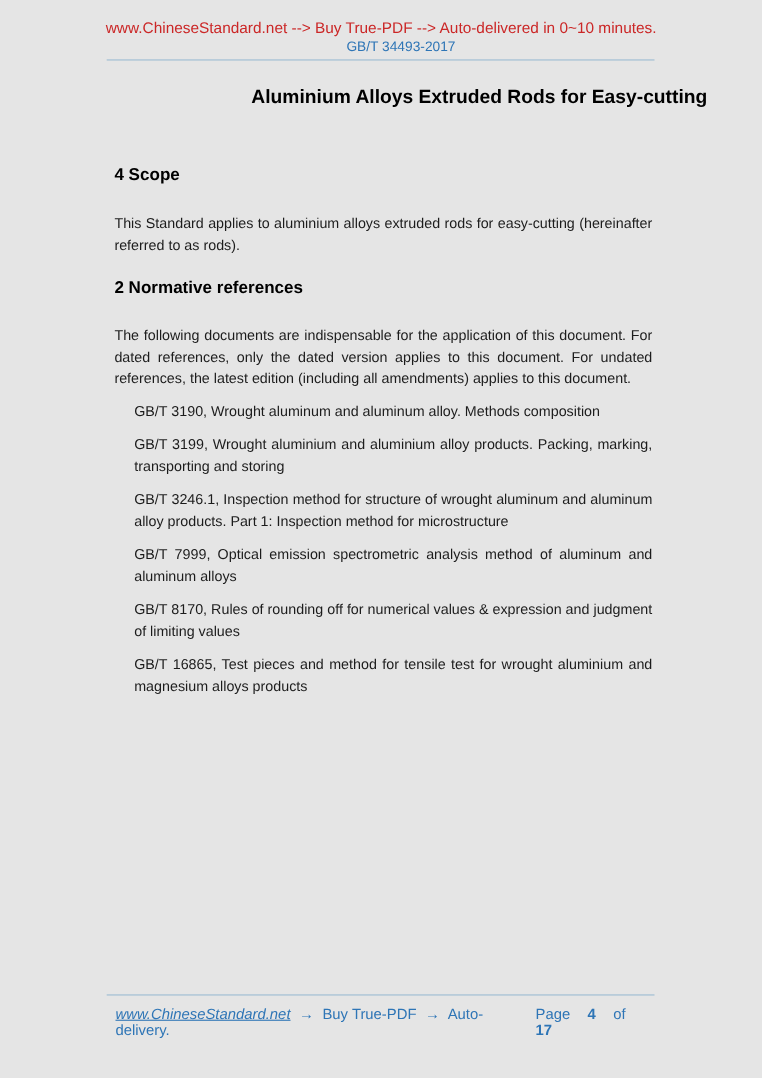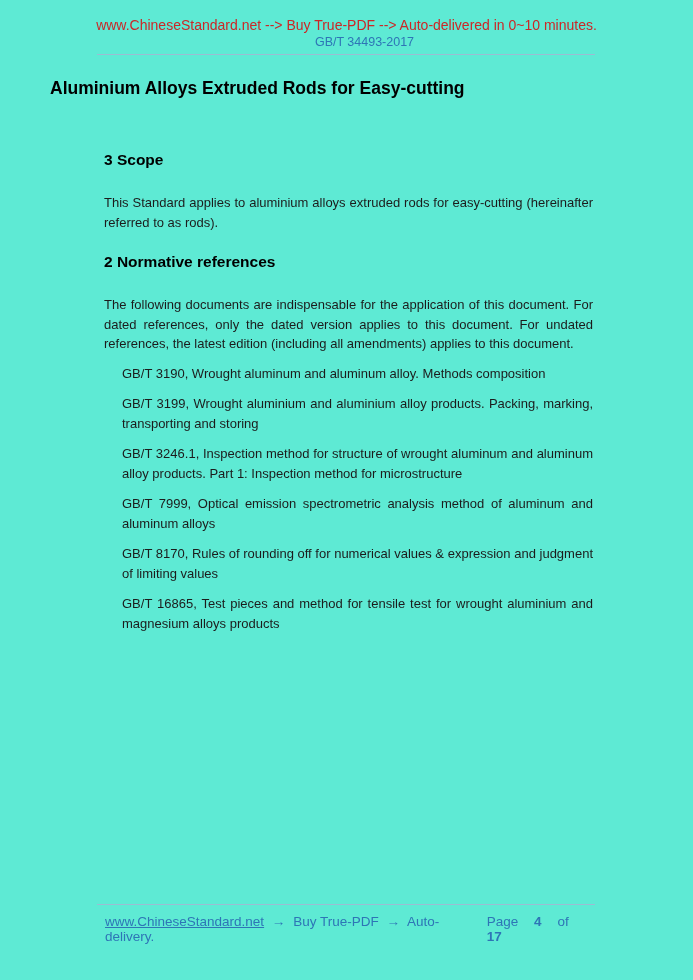--- a/index.html
+++ b/index.html
@@ -4,21 +4,21 @@
 <style>
   html, body {
     margin: 0;
     padding: 0;
     background: #ffffff;
   }
   .page {
     position: relative;
     width: 693px;
     height: 980px;
-    background: #5eead4;
+    background: #e5e5e5;
     font-family: "Liberation Sans", "DejaVu Sans", sans-serif;
     color: #1c1c1c;
     overflow: hidden;
   }
   
   .banner {
     margin-top: 17px;
     text-align: center;
     color: #cb2727;
     font-size: 14px;
@@ -37,21 +37,21 @@
     border-top: 1px solid #9cbcd2;
     height: 0;
     margin: 0;
   }
   .header-rule {
     margin: 5px 98px 0 97px;
   }
   
   .doc-title {
     margin: 23px 50px 0 50px;
-    text-align: left;
+    text-align: right;
     font-size: 17.5px;
     font-weight: bold;
     color: #000000;
     line-height: 21px;
   }
   
   .content {
     margin: 0 100px 0 104px;
   }
   .section-heading {
@@ -86,41 +86,42 @@
     align-items: baseline;
     margin-top: 9px;
     color: #2e75b6;
     font-size: 13.5px;
     padding-left: 8px;
   }
   .footer-link {
     color: #2e75b6;
     text-decoration: underline;
     cursor: pointer;
+    font-style: italic;
   }
   .arrow-glyph {
     margin: 0 4px;
   }
   .page-indicator span { margin-left: 12px; }
   .bold { font-weight: bold; }
 </style>
 </head>
 <body>
 
 <div class="page">
 
   <div class="banner">www.ChineseStandard.net --&gt; Buy True-PDF --&gt; Auto-delivered in 0~10 minutes.</div>
   <div class="std-code">GB/T 34493-2017</div>
   <hr class="rule header-rule">
 
   <h1 class="doc-title">Aluminium Alloys Extruded Rods for Easy-cutting</h1>
 
   <div class="content">
 
-    <h2 class="section-heading heading-scope">3 Scope</h2>
+    <h2 class="section-heading heading-scope">4 Scope</h2>
     <p>This Standard applies to aluminium alloys extruded rods for easy-cutting (hereinafter referred to as rods).</p>
 
     <h2 class="section-heading heading-normative">2 Normative references</h2>
     <p>The following documents are indispensable for the application of this document. For dated references, only the dated version applies to this document. For undated references, the latest edition (including all amendments) applies to this document.</p>
 
     <div class="refs">
       <p>GB/T 3190, Wrought aluminum and aluminum alloy. Methods composition</p>
       <p>GB/T 3199, Wrought aluminium and aluminium alloy products. Packing, marking, transporting and storing</p>
       <p>GB/T 3246.1, Inspection method for structure of wrought aluminum and aluminum alloy products. Part 1: Inspection method for microstructure</p>
       <p>GB/T 7999, Optical emission spectrometric analysis method of aluminum and aluminum alloys</p>

